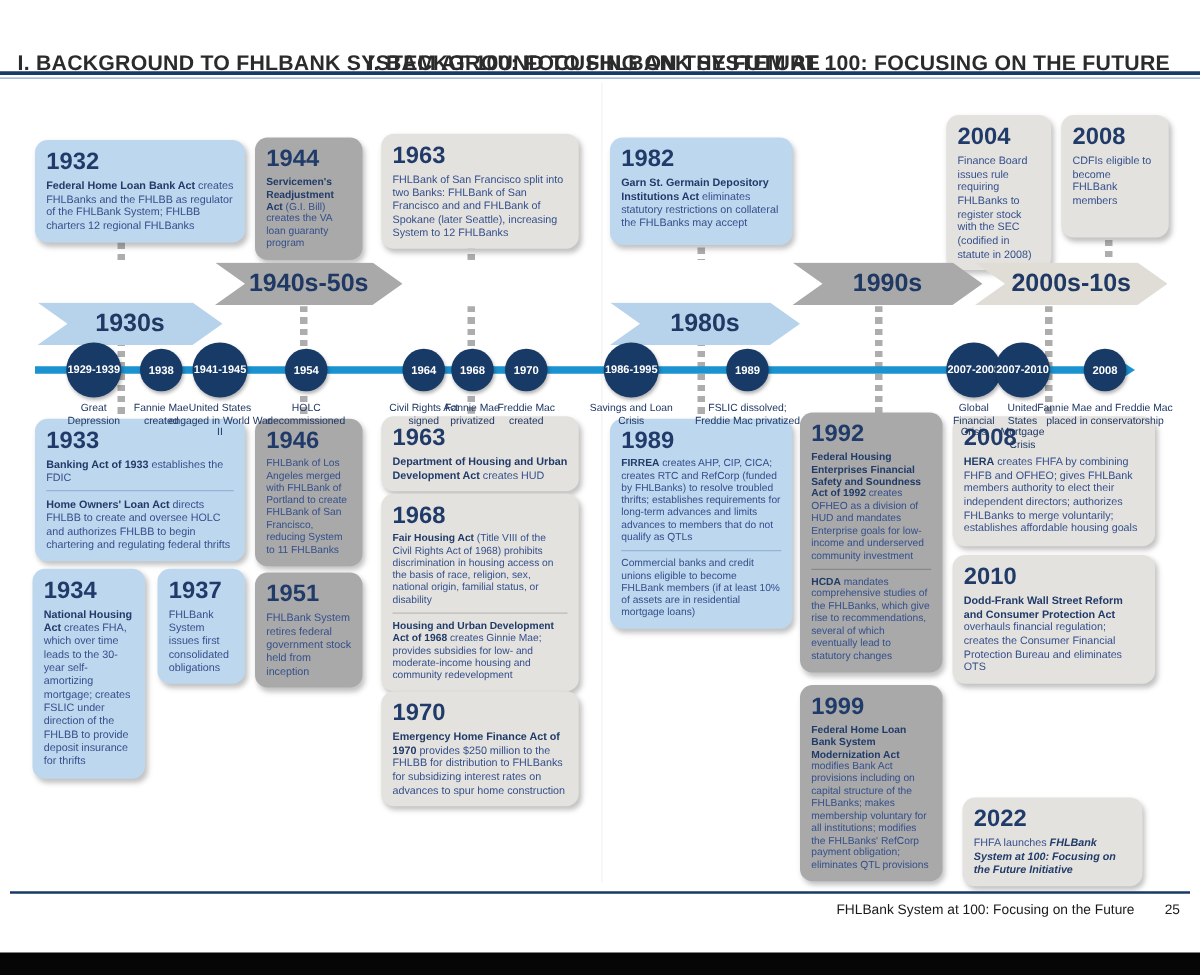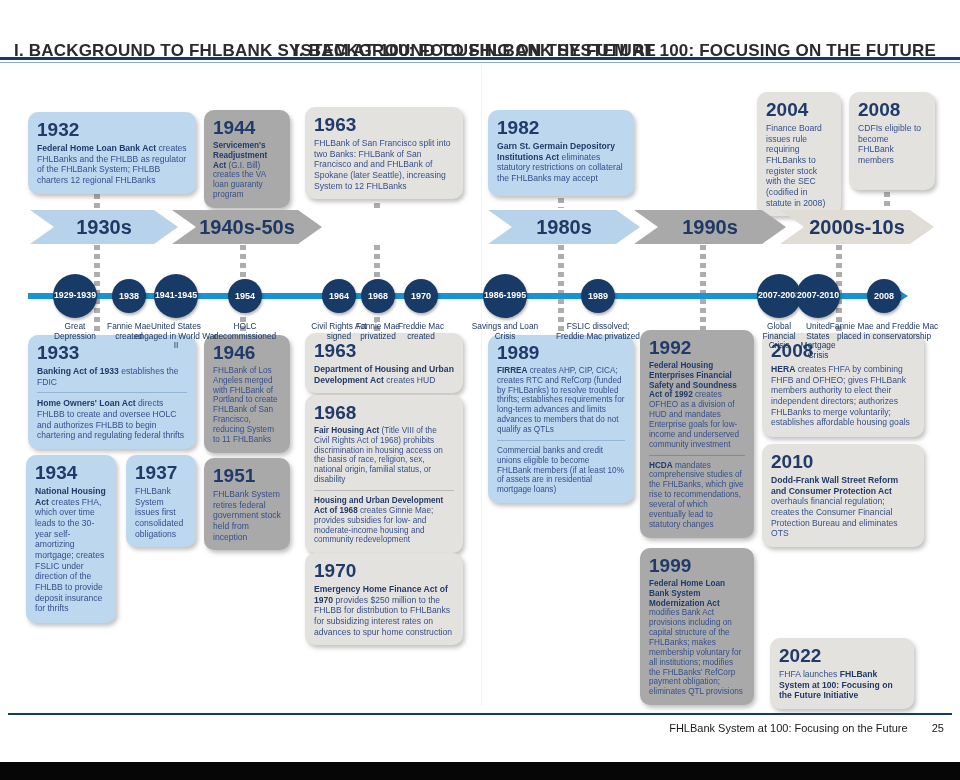--- a/index.html
+++ b/index.html
@@ -15,32 +15,32 @@
   
   .box{position:absolute;border-radius:10px;padding:8px 9px;box-sizing:border-box;
        box-shadow:2px 3px 4px rgba(80,80,80,.35);z-index:2;}
   .box.blue{background:#bdd7ee;}
   .box.gray{background:#a9a9a9;}
   .box.lgray{background:#e4e2de;}
   .box .year{font-size:19px;font-weight:bold;color:#203b69;margin:0 0 3px 0;line-height:1.05;}
   .box p{margin:0;font-size:8.6px;line-height:1.24;color:#35508c;}
   .box.t8 p{font-size:8.2px;line-height:1.2;}
   .box b{color:#203b69;text-align:center;}
-  .box b.i{}
+  .box b.i{font-style:italic;}
   .seg-div{border:none;margin:5px 0;height:1px;}
   .blue .seg-div{background:#93b4d6;}
   .gray .seg-div{background:#8a8a8a;}
   .lgray .seg-div{background:#bcbab6;}
 
   
   .chev{position:absolute;top:210px;height:34px;display:flex;align-items:center;justify-content:center;
         font-size:20px;font-weight:bold;color:#1f3864;z-index:2;
         clip-path:polygon(0 0,calc(100% - 24px) 0,100% 50%,calc(100% - 24px) 100%,0 100%,24px 50%);
         filter:drop-shadow(2px 2px 2px rgba(0,0,0,.25));}
-  .chev.cblue{background:#b7d3eb;}
+  .chev.cblue{background:#b7d3eb;margin-top:32px;}
   .chev.cgray{background:#a9a9a9;}
   .chev.clgray{background:#e0ddd7;}
 
   
   .tl{position:absolute;left:28px;top:293px;width:868px;height:6px;background:#1b93d0;z-index:3;}
   .tl-head{position:absolute;left:894px;top:287px;width:0;height:0;z-index:3;
            border-left:14px solid #1b93d0;border-top:9px solid transparent;border-bottom:9px solid transparent;}
   .dot{position:absolute;background:#173a66;color:#ffffff;border-radius:50%;z-index:4;
        display:flex;align-items:center;justify-content:center;text-align:center;
        font-weight:bold;box-shadow:1px 2px 3px rgba(0,0,0,.3);}

